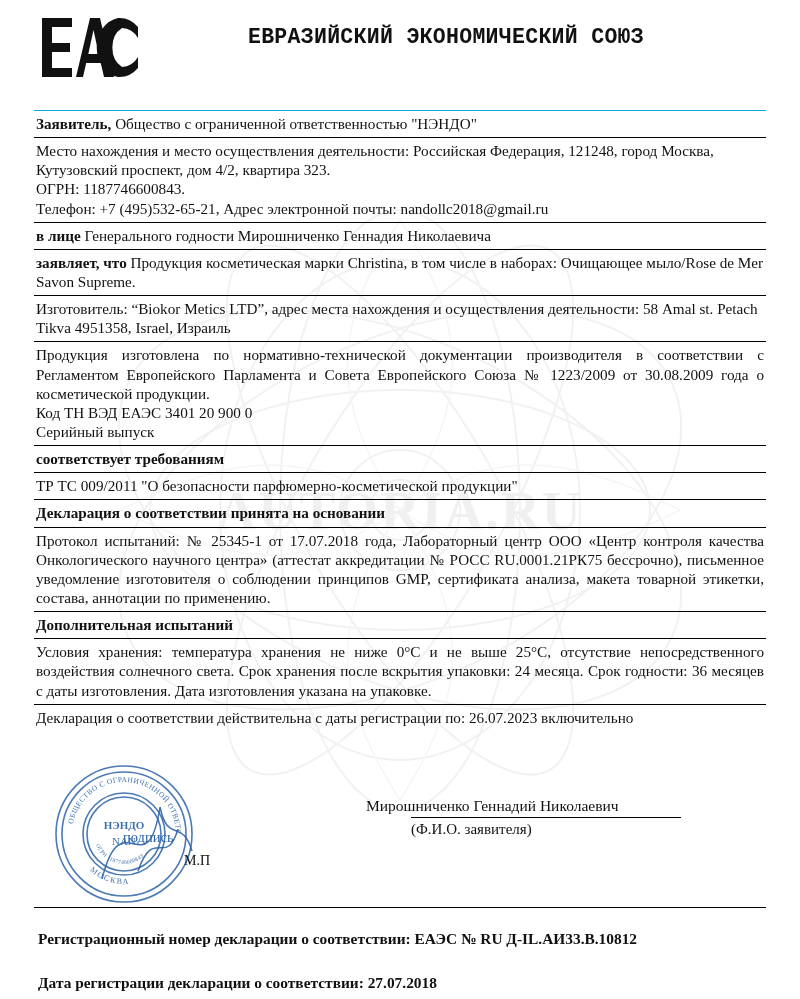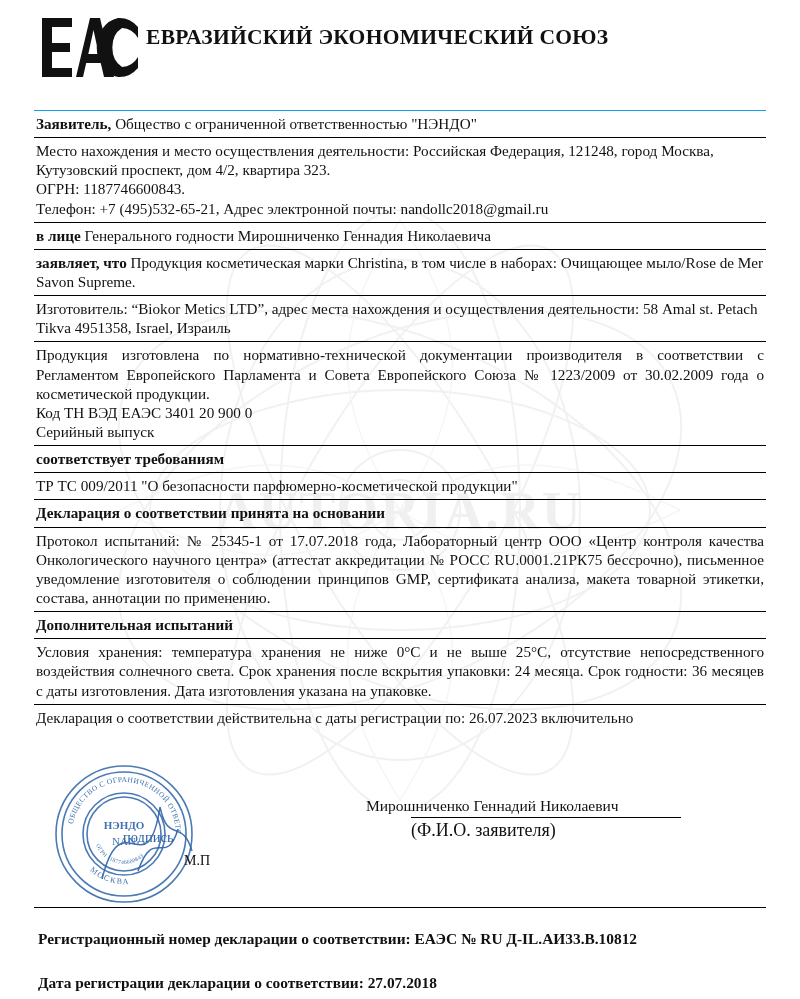--- a/index.html
+++ b/index.html
@@ -57,22 +57,24 @@
     padding-bottom: 6px;
   }
   .eac-logo {
     width: 106px;
     flex: 0 0 106px;
     padding-top: 2px;
     padding-left: 6px;
   }
   .header-titles {
     flex: 1 1 auto;
+    text-align: center;
     padding-right: 20px;
     padding-top: 10px;
+    font-family: Liberation Mono, monospace;
   }
   .header-titles .line1 {
     font-size: 21.5px;
     font-weight: bold;
     letter-spacing: 0.3px;
     line-height: 1.3;
   }
   .header-titles .line2 {
     font-size: 21.5px;
     font-weight: bold;
@@ -127,21 +129,21 @@
     font-size: 15.5px;
     padding-bottom: 2px;
   }
   .sign-line {
     border-top: 1px solid #000;
     width: 270px;
     margin: 0 auto;
     padding-top: 2px;
   }
   .sign-caption {
-    font-size: 18px;
+    font-size: 15px;
   }
   .mp {
     position: absolute;
     left: 150px;
     top: 122px;
     font-size: 14px;
   }
   .podpis {
     position: absolute;
     left: 89px;
@@ -227,21 +229,21 @@
 
     <div class="row">
       <p><span class="b">заявляет, что</span><span> Продукция косметическая марки Christina, в том числе в наборах: Очищающее мыло/Rose de Mer Savon Supreme.</span></p>
     </div>
 
     <div class="row">
       <p>Изготовитель: “Biokor Metics LTD”, адрес места нахождения и осуществления деятельности: 58 Amal st. Petach Tikva 4951358, Israel, Израиль</p>
     </div>
 
     <div class="row">
-      <p class="just">Продукция изготовлена по нормативно-технической документации производителя в соответствии с Регламентом Европейского Парламента и Совета Европейского Союза № 1223/2009 от 30.02.2009 года о косметической продукции.</p>
+      <p class="just">Продукция изготовлена по нормативно-технической документации производителя в соответствии с Регламентом Европейского Парламента и Совета Европейского Союза № 1223/2009 от 30.08.2009 года о косметической продукции.</p>
       <p>Код ТН ВЭД ЕАЭС 3401 20 900 0</p>
       <p>Серийный выпуск</p>
     </div>
 
     <div class="row">
       <p class="b">соответствует требованиям</p>
     </div>
 
     <div class="row">
       <p>ТР ТС 009/2011 "О безопасности парфюмерно-косметической продукции"</p>

